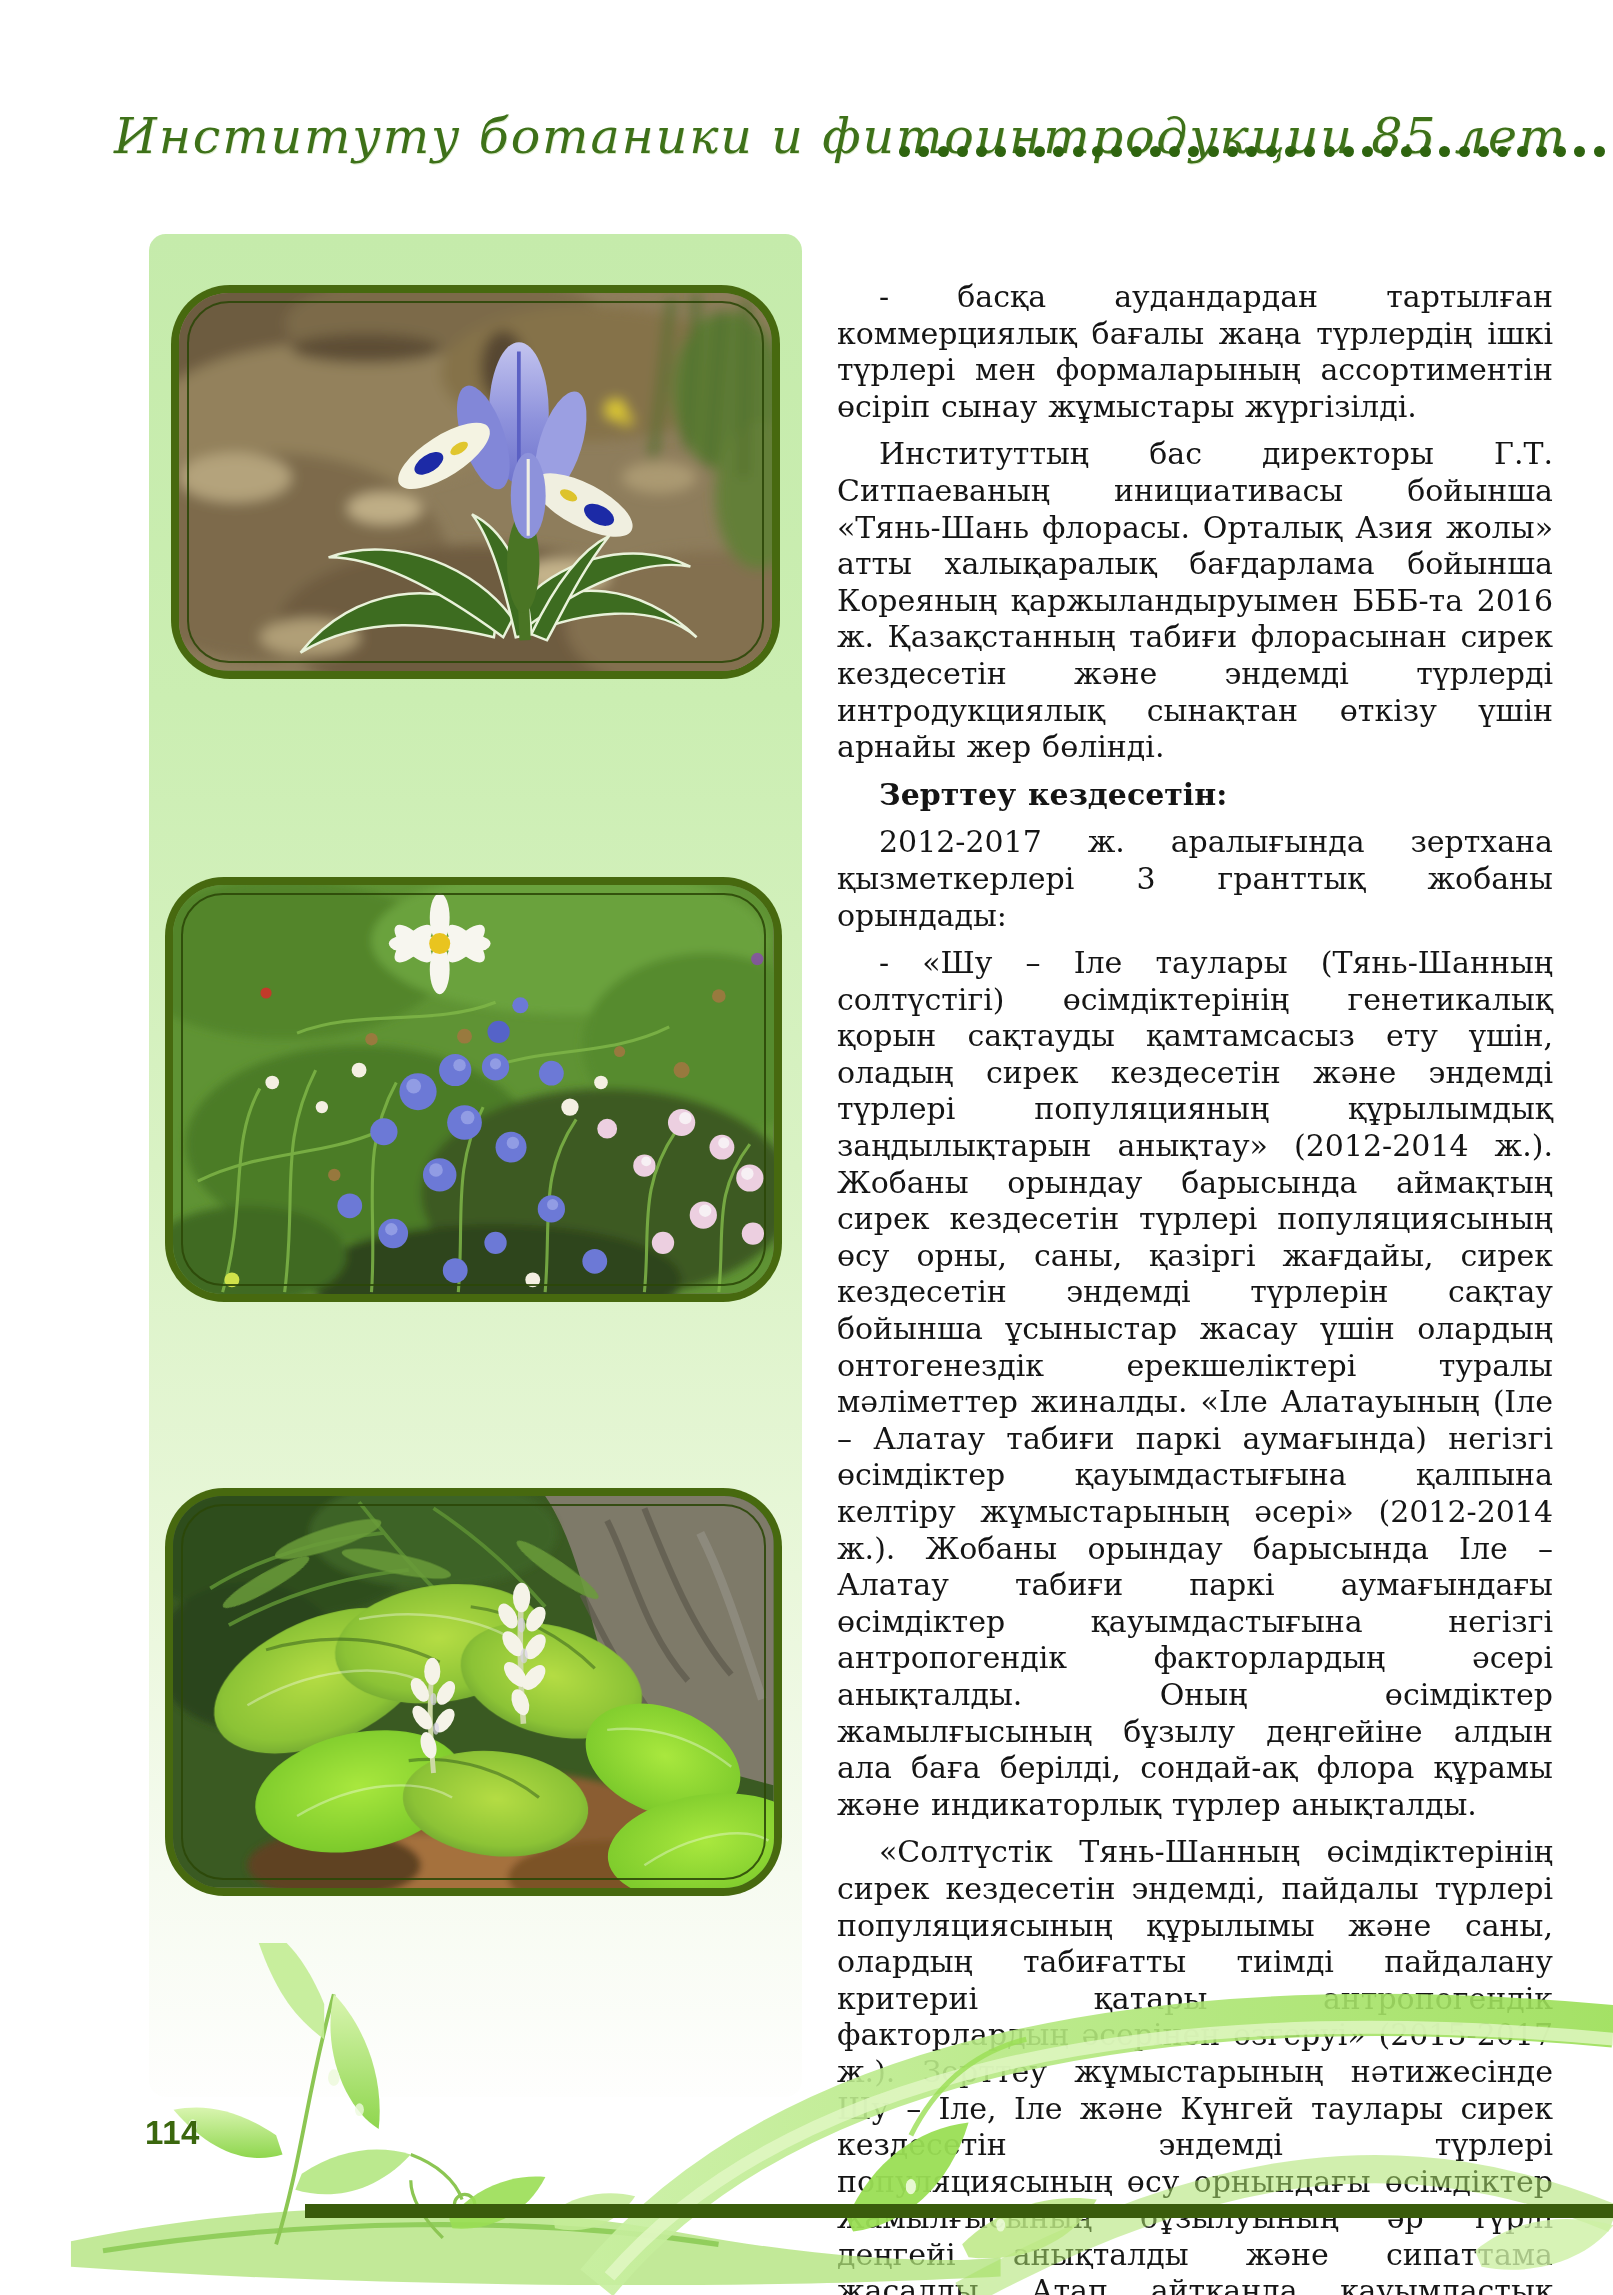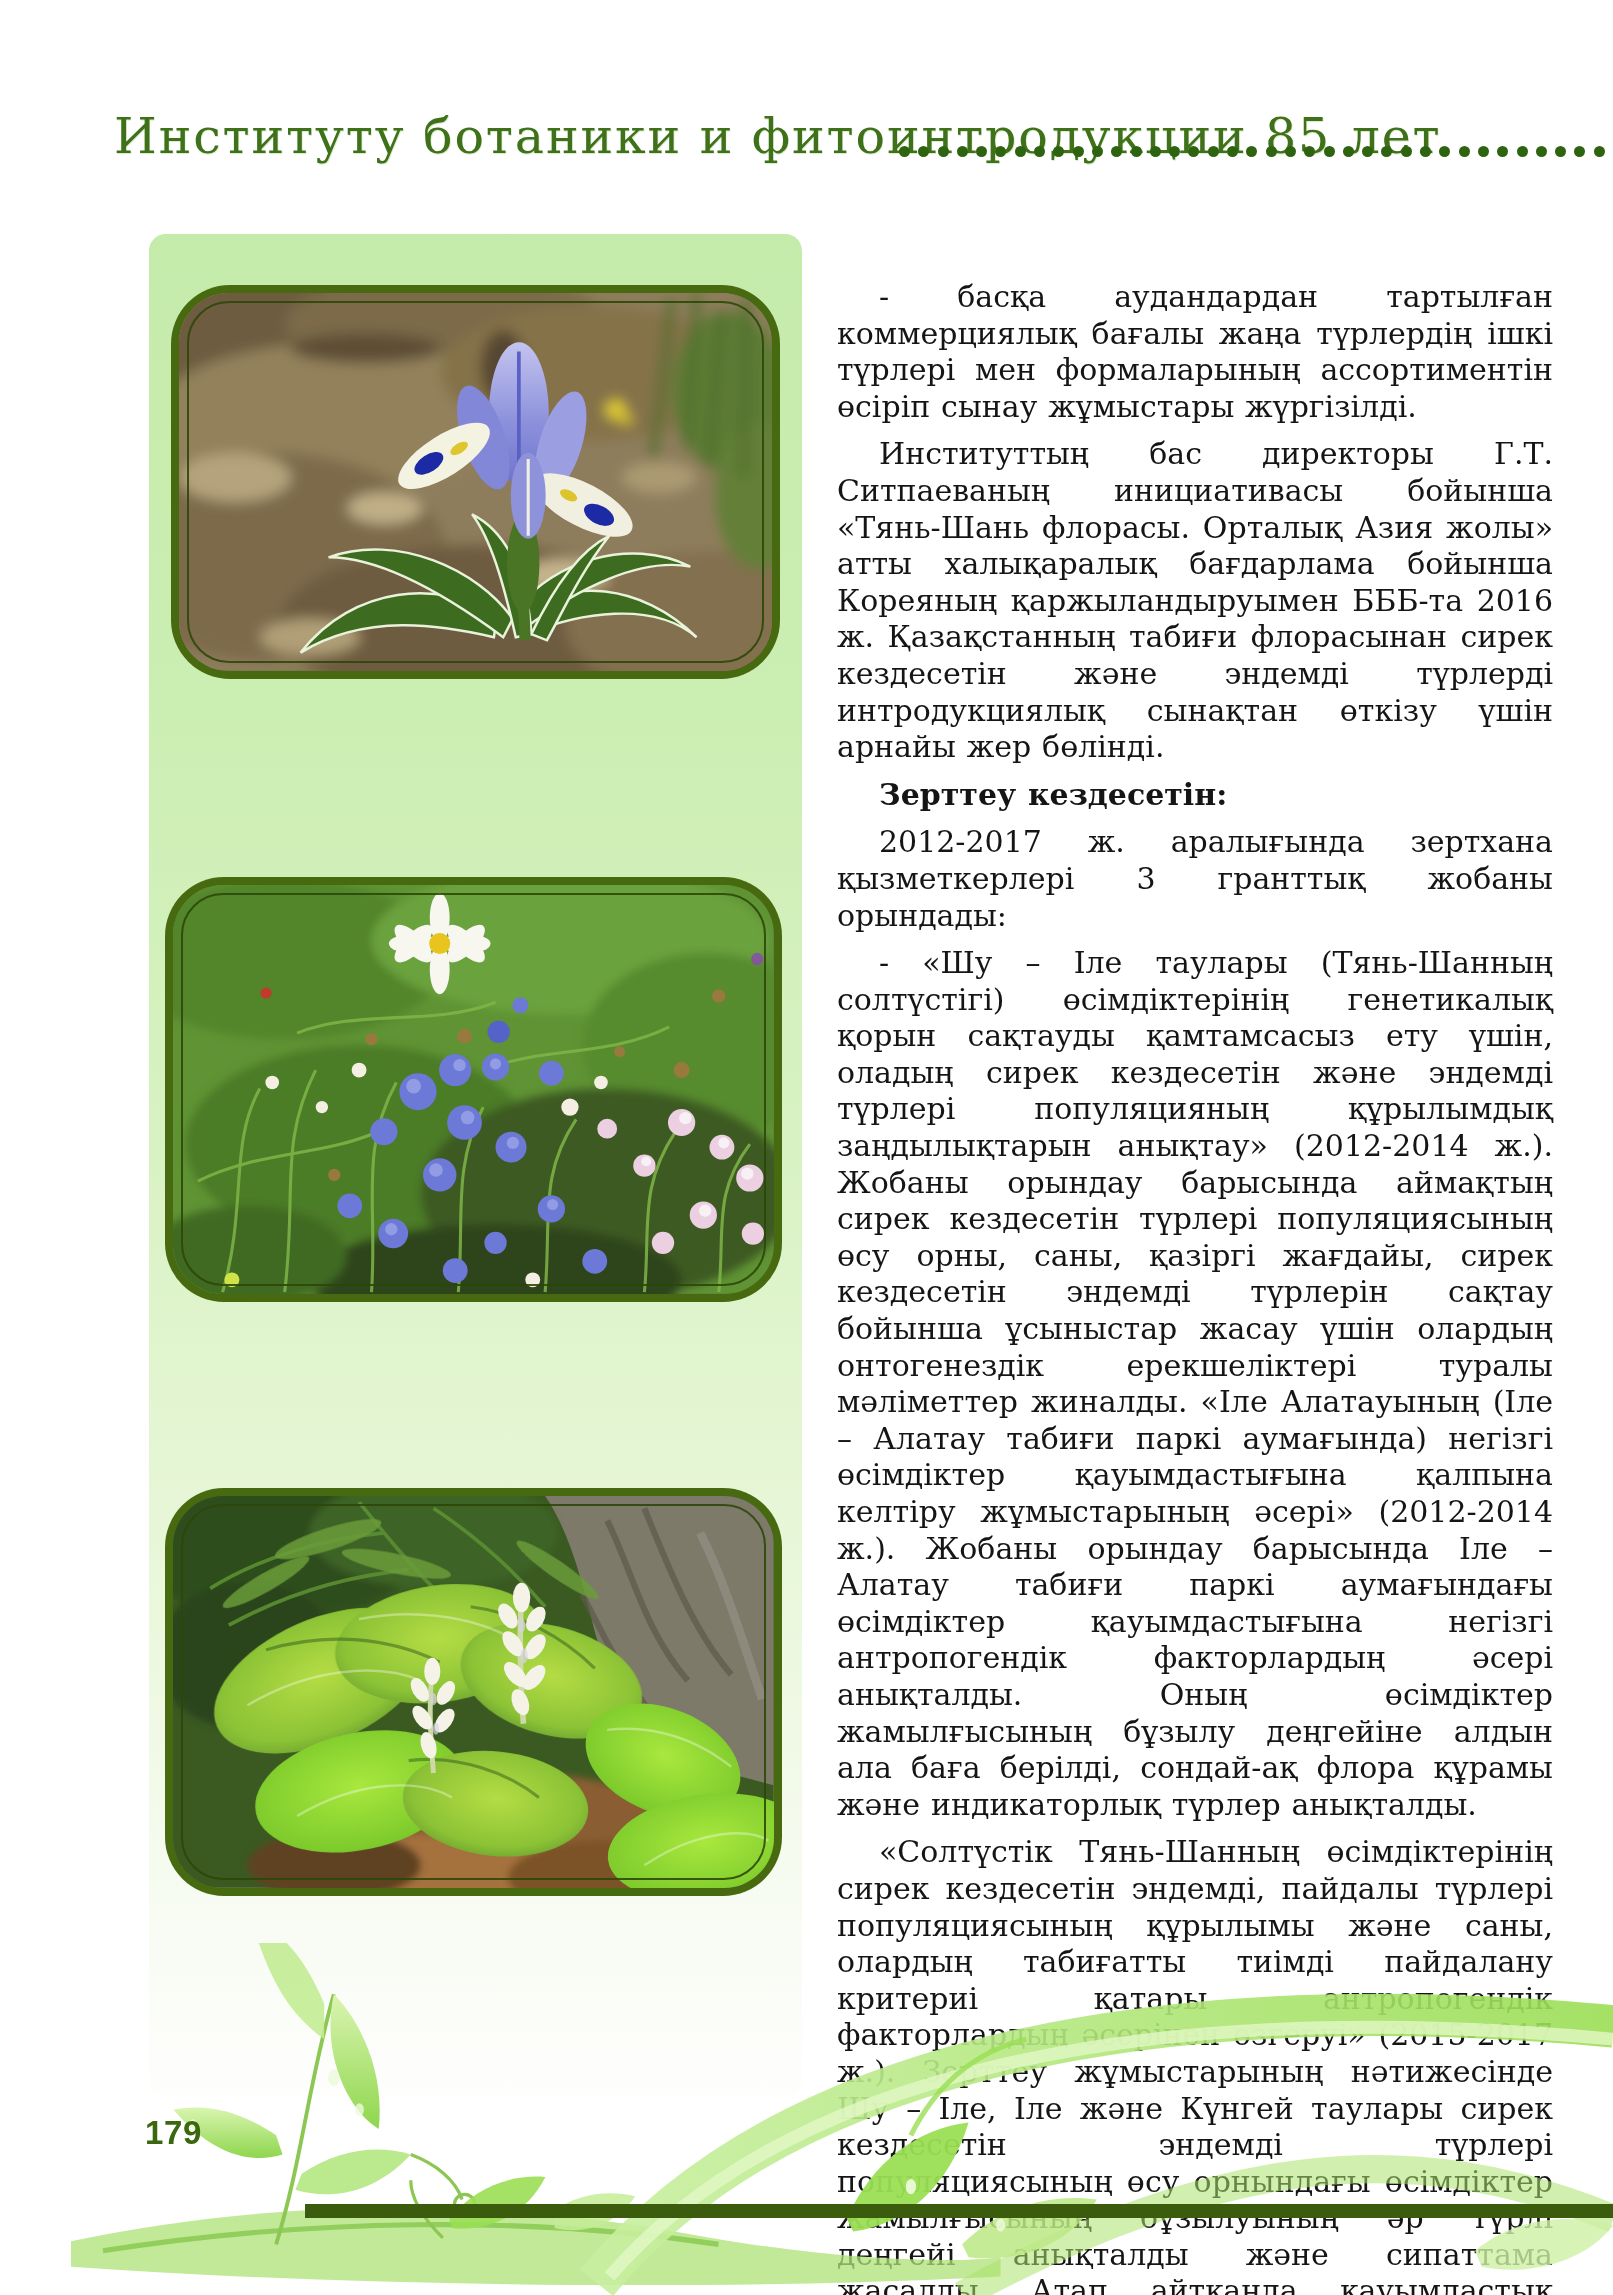--- a/index.html
+++ b/index.html
@@ -10,20 +10,21 @@
     background:#ffffff;
     overflow:hidden;
     font-family:"DejaVu Serif","Liberation Serif",serif;
   }
 
   
   .header-title{
     position:absolute;
     left:114px; top:108px;
     font-family:"DejaVu Serif","Liberation Serif",serif;
+    font-style:italic;
     font-size:49px;
     letter-spacing:1.9px;
     color:#3e7119;
     white-space:nowrap;
     text-shadow:0.6px 1.3px 0 rgba(214,232,196,.9);
   }
   .dots-row{
     position:absolute;
     left:899px; top:145px;
     width:714px; height:13px;
@@ -507,16 +508,16 @@
       <path d="M1500,470 C1560,410 1640,390 1710,400 C1670,470 1590,500 1510,490 Z" fill="#bce884" opacity=".85"></path>
       <path d="M1420,300 C1460,220 1520,170 1600,150" stroke="#9ade54" stroke-width="8" fill="none" opacity=".8"></path>
       <ellipse cx="1420" cy="380" rx="8" ry="12" fill="#effbdf" opacity=".9"></ellipse>
       <ellipse cx="1560" cy="440" rx="7" ry="10" fill="#effbdf" opacity=".8"></ellipse>
       <path d="M2300,480 C2360,430 2440,420 2516,440 C2470,500 2380,520 2310,505 Z" fill="#cdf0a4" opacity=".8"></path>
     </g>
   </svg>
 
   <div class="bottom-bar" style="background: rgb(58, 92, 12);"></div>
 
-  <div class="page-number">179</div>
+  <div class="page-number">114</div>
 
 </div>
 
 
 </body></html>

